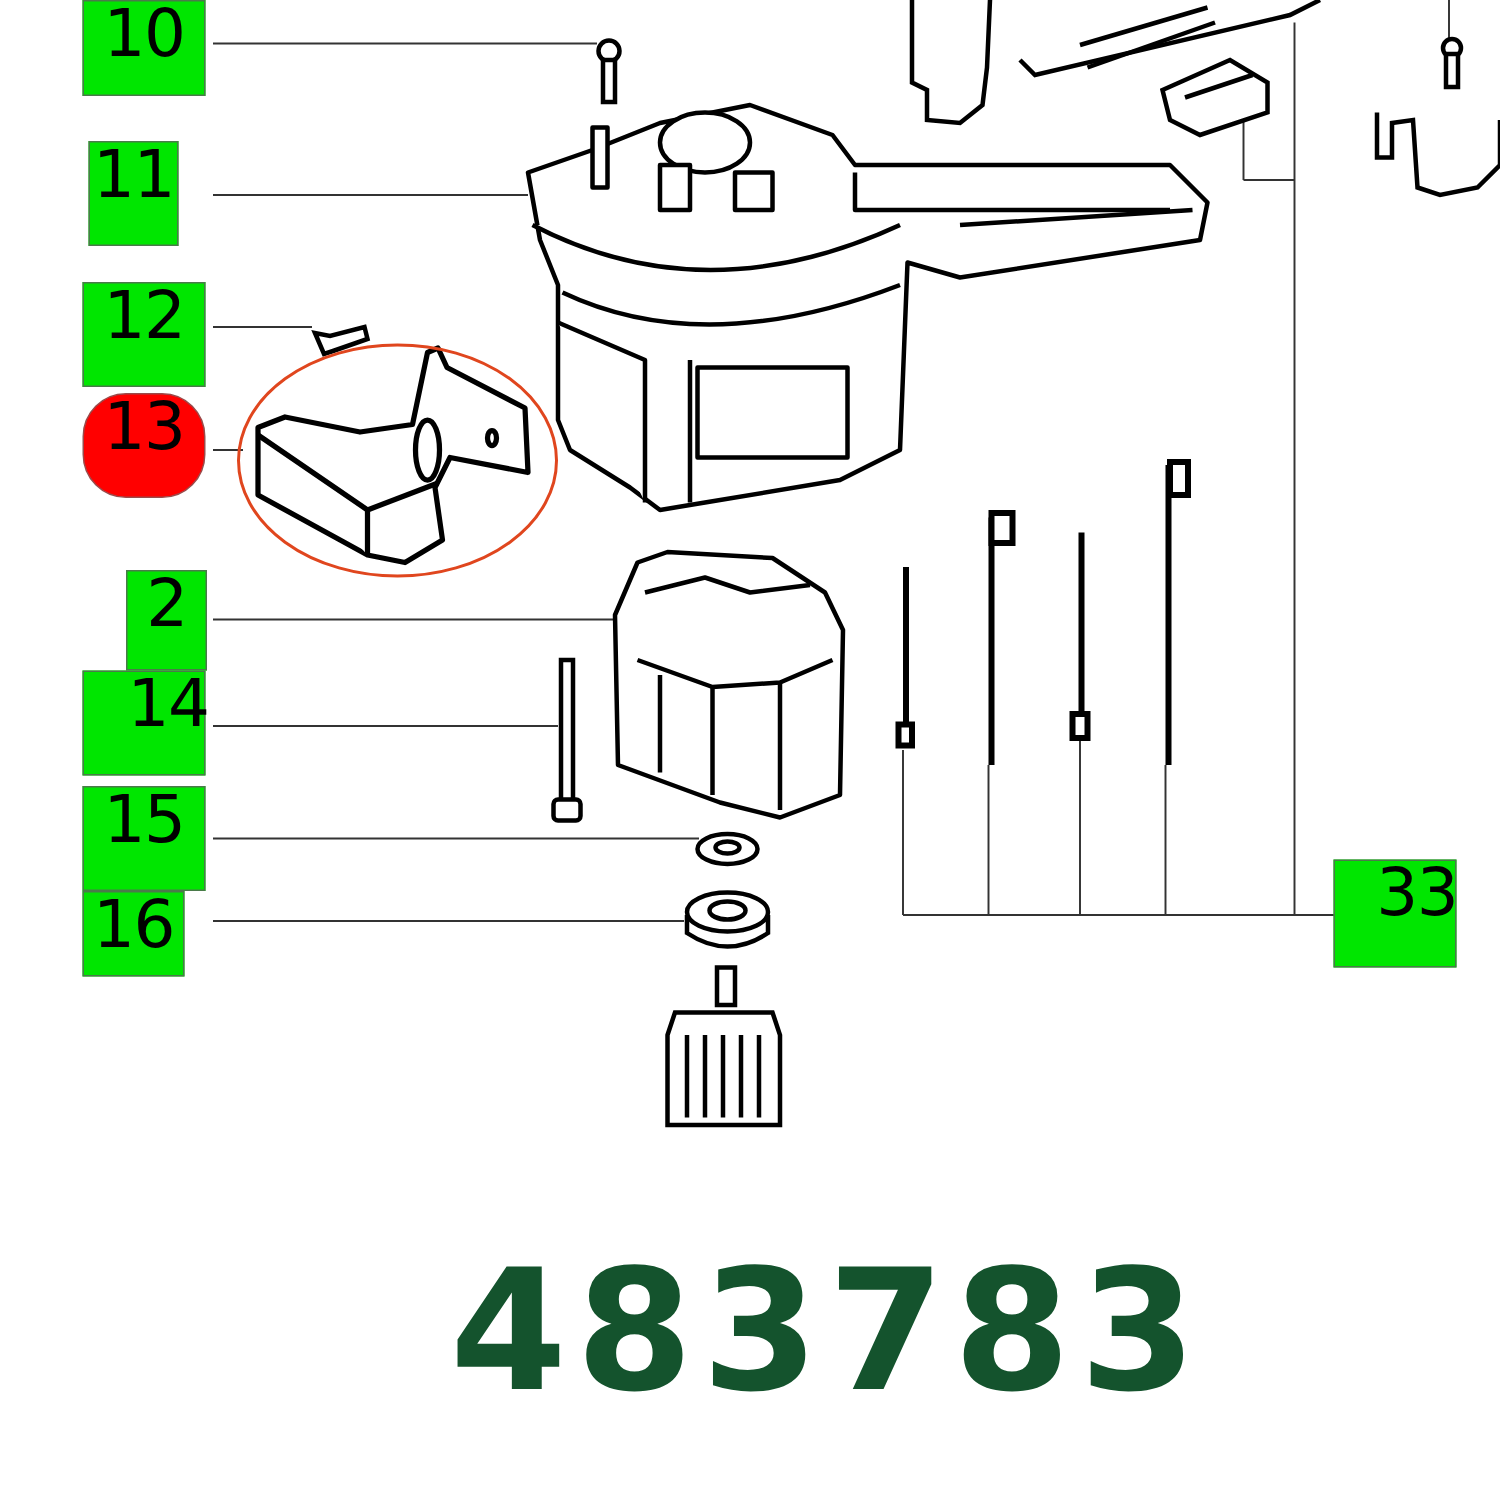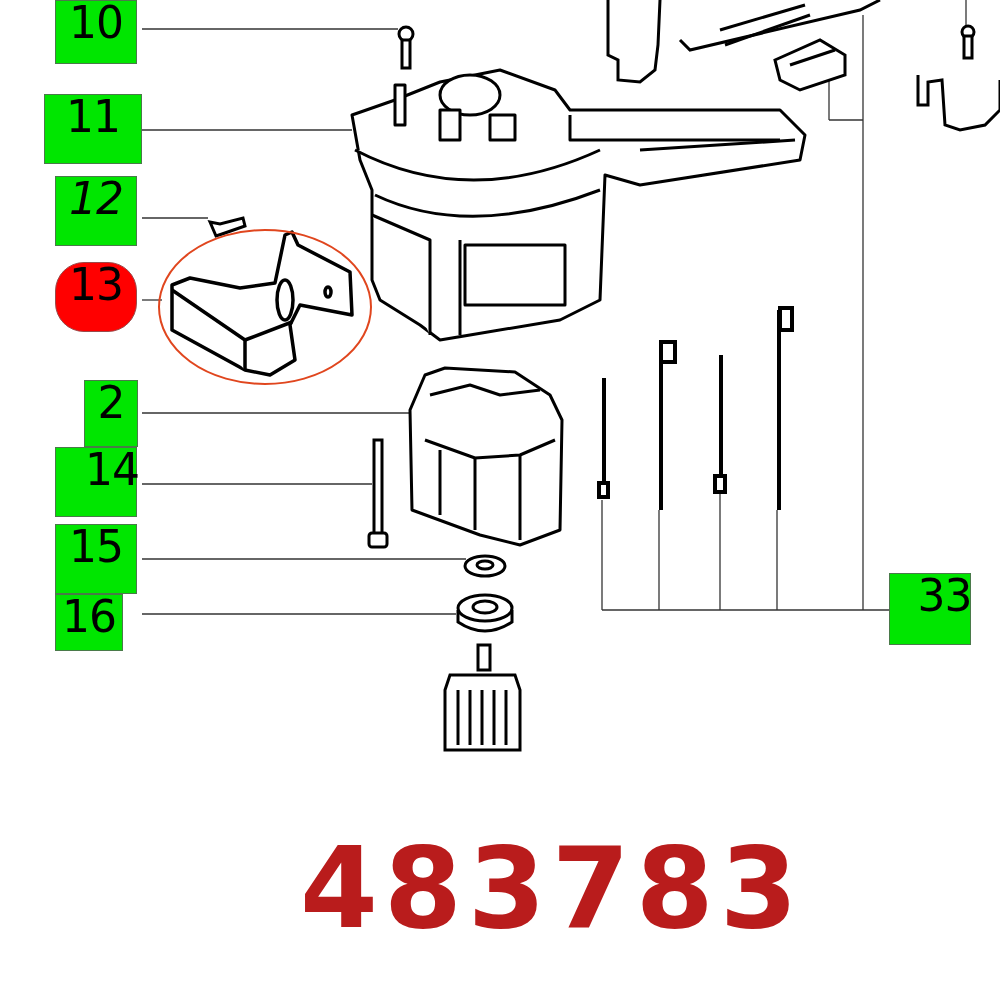--- a/index.html
+++ b/index.html
@@ -12,21 +12,21 @@
       font-size: 44px;
       line-height: 1;
       display: flex; align-items: flex-start; justify-content: center;
       box-sizing: border-box;
       letter-spacing: -1px;
     }
     .callout.hl { background: #ff0000; border-color: #9a4a4a; }
     .part-number {
       position: absolute; left: 300px; top: 828px; width: 420px; height: 120px;
       font-family: "DejaVu Sans", sans-serif; font-size: 112px; font-weight: bold;
-      color: #b91c1c; text-align: center; line-height: 120px; letter-spacing: 6px;
+      color: #14532d; text-align: center; line-height: 120px; letter-spacing: 6px;
     }
     svg.drawing { position: absolute; left: 0; top: 0; }
   </style>
 </head>
 <body>
 
 <svg class="drawing" width="1000" height="1000" viewBox="0 0 1000 1000" xmlns="http://www.w3.org/2000/svg">
 
   <g stroke="#333" stroke-width="1.3" fill="none">
     <line x1="142" y1="29" x2="398" y2="29"></line>
@@ -137,24 +137,24 @@
     <line x1="721" y1="355" x2="721" y2="476"></line>
     <rect x="715" y="476" width="10" height="16"></rect>
     <line x1="779" y1="310" x2="779" y2="510"></line>
     <rect x="780" y="308" width="12" height="22"></rect>
   </g>
 </svg>
 
 <div class="callout" style="left:55px;top:0px;width:82px;height:64px;">
   <span>10</span>
 </div>
-<div class="callout" style="left:44px;top:94px;width:98px;height:70px;">
+<div class="callout" style="left:59px;top:94px;width:60px;height:70px;">
   <span>11</span>
 </div>
-<div class="callout" style="left:55px;top:176px;width:82px;height:70px;font-style:italic;">
+<div class="callout" style="left:55px;top:188px;width:82px;height:70px;">
   <span>12</span>
 </div>
 <div class="callout hl" style="left:55px;top:262px;width:82px;height:70px;border-radius:29px;">
   <span>13</span>
 </div>
 <div class="callout" style="left:84px;top:380px;width:54px;height:67px;">
   <span>2</span>
 </div>
 <div class="callout" style="left:55px;top:447px;width:82px;height:70px;padding-left:32px;">
   <span>14</span>

